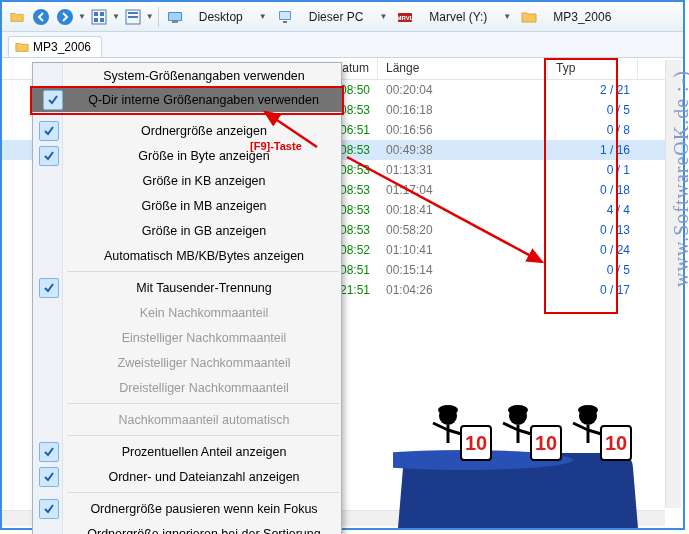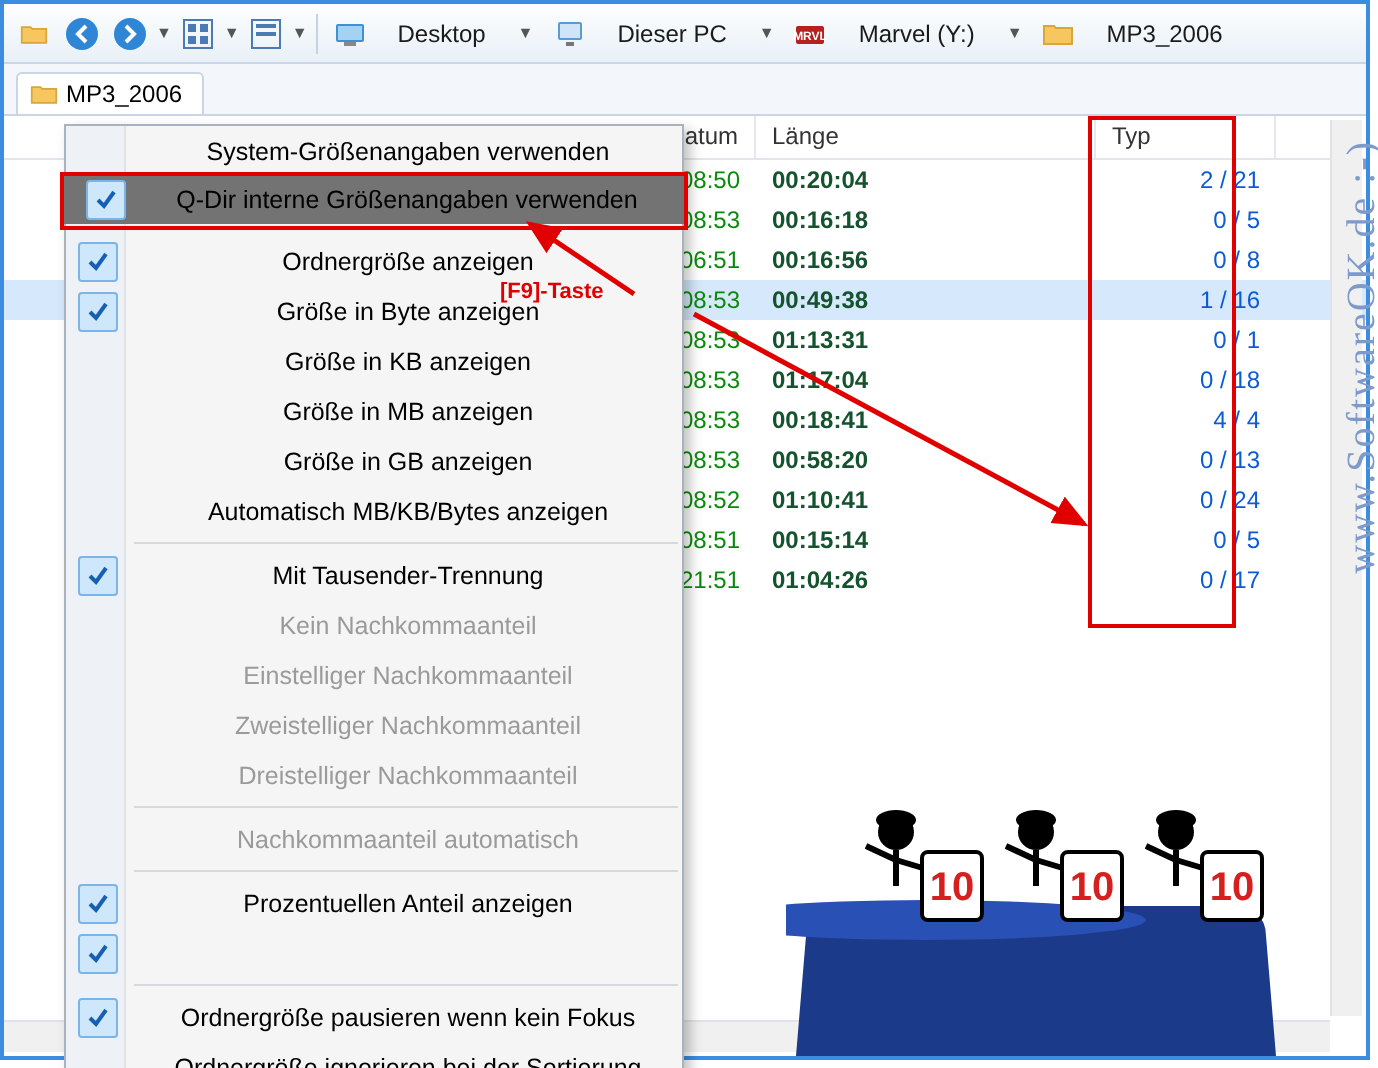--- a/index.html
+++ b/index.html
@@ -15,21 +15,21 @@
 .tab { background: #fff; border: 1px solid #c9d6e6; border-bottom: none; padding: 3px 10px 3px 6px; font-size: 12px; display: flex; align-items: center; gap: 4px; border-radius: 3px 3px 0 0; }
 .folder-icon { width: 14px; height: 14px; }
 .content { position: relative; height: calc(100% - 56px); }
 .headers { display: flex; position: absolute; left: 0; right: 0; top: 0; height: 22px; border-bottom: 1px solid #e2e6ec; font-size: 12px; color: #333; }
 .hcell { padding: 3px 8px; border-right: 1px solid #e5e8ee; }
 .rows { position: absolute; top: 22px; left: 0; right: 0; }
 .row { display: flex; height: 20px; font-size: 12px; align-items: center; }
 .row.sel { background: #d6e8fb; }
 .cell { padding: 0 8px; }
 .c-date { color: #0a8a0a; width: 120px; }
-.c-len { color: #14532d; width: 90px; font-weight: 700; }
+.c-len { color: #737373; width: 90px; font-weight: 400; }
 .c-typ { color: #0a5bd6; width: 60px; text-align: right; }
 .menu { position: absolute; left: 30px; top: 60px; width: 310px; background: #f5f5f5; border: 1px solid #aab3bd; box-shadow: 3px 3px 6px rgba(0,0,0,.25); font-size: 12.5px; z-index: 20; }
 .mrow { display: flex; align-items: center; height: 25px; padding-left: 34px; position: relative; cursor: default; justify-content: center; }
 .mrow.hov { background: #737373; border: 5px solid #737373; margin: -1px; padding-left: 33px; }
 .mrow.dis { color: #9a9a9a; }
 .mcheck { position: absolute; left: 6px; width: 20px; height: 20px; display: flex; align-items: center; justify-content: center; }
 .mcheck.on { background: #cfe7fb; border: 1px solid #7ab5ea; border-radius: 2px; }
 .mcheck svg { width: 12px; height: 12px; }
 .msep { height: 1px; background: #d6d9de; margin: 3px 2px 3px 34px; }
 .m-iconcol { position: absolute; left: 0; top: 0; bottom: 0; width: 30px; background: #eef1f5; border-right: 1px solid #dfe3e9; }
@@ -284,20 +284,21 @@
             </svg>
           </span>
           <span>Prozentuellen Anteil anzeigen</span>
         </div>
         <div class="mrow">
           <span class="mcheck on">
             <svg viewBox="0 0 12 12">
               <path d="M2 6l3 3 5-7" stroke="#1560b5" stroke-width="2" fill="none"></path>
             </svg>
           </span>
+          <span>Ordner- und Dateianzahl anzeigen</span>
         </div>
         <div class="msep"></div>
         <div class="mrow">
           <span class="mcheck on">
             <svg viewBox="0 0 12 12">
               <path d="M2 6l3 3 5-7" stroke="#1560b5" stroke-width="2" fill="none"></path>
             </svg>
           </span>
           <span>Ordnergröße pausieren wenn kein Fokus</span>
         </div>

